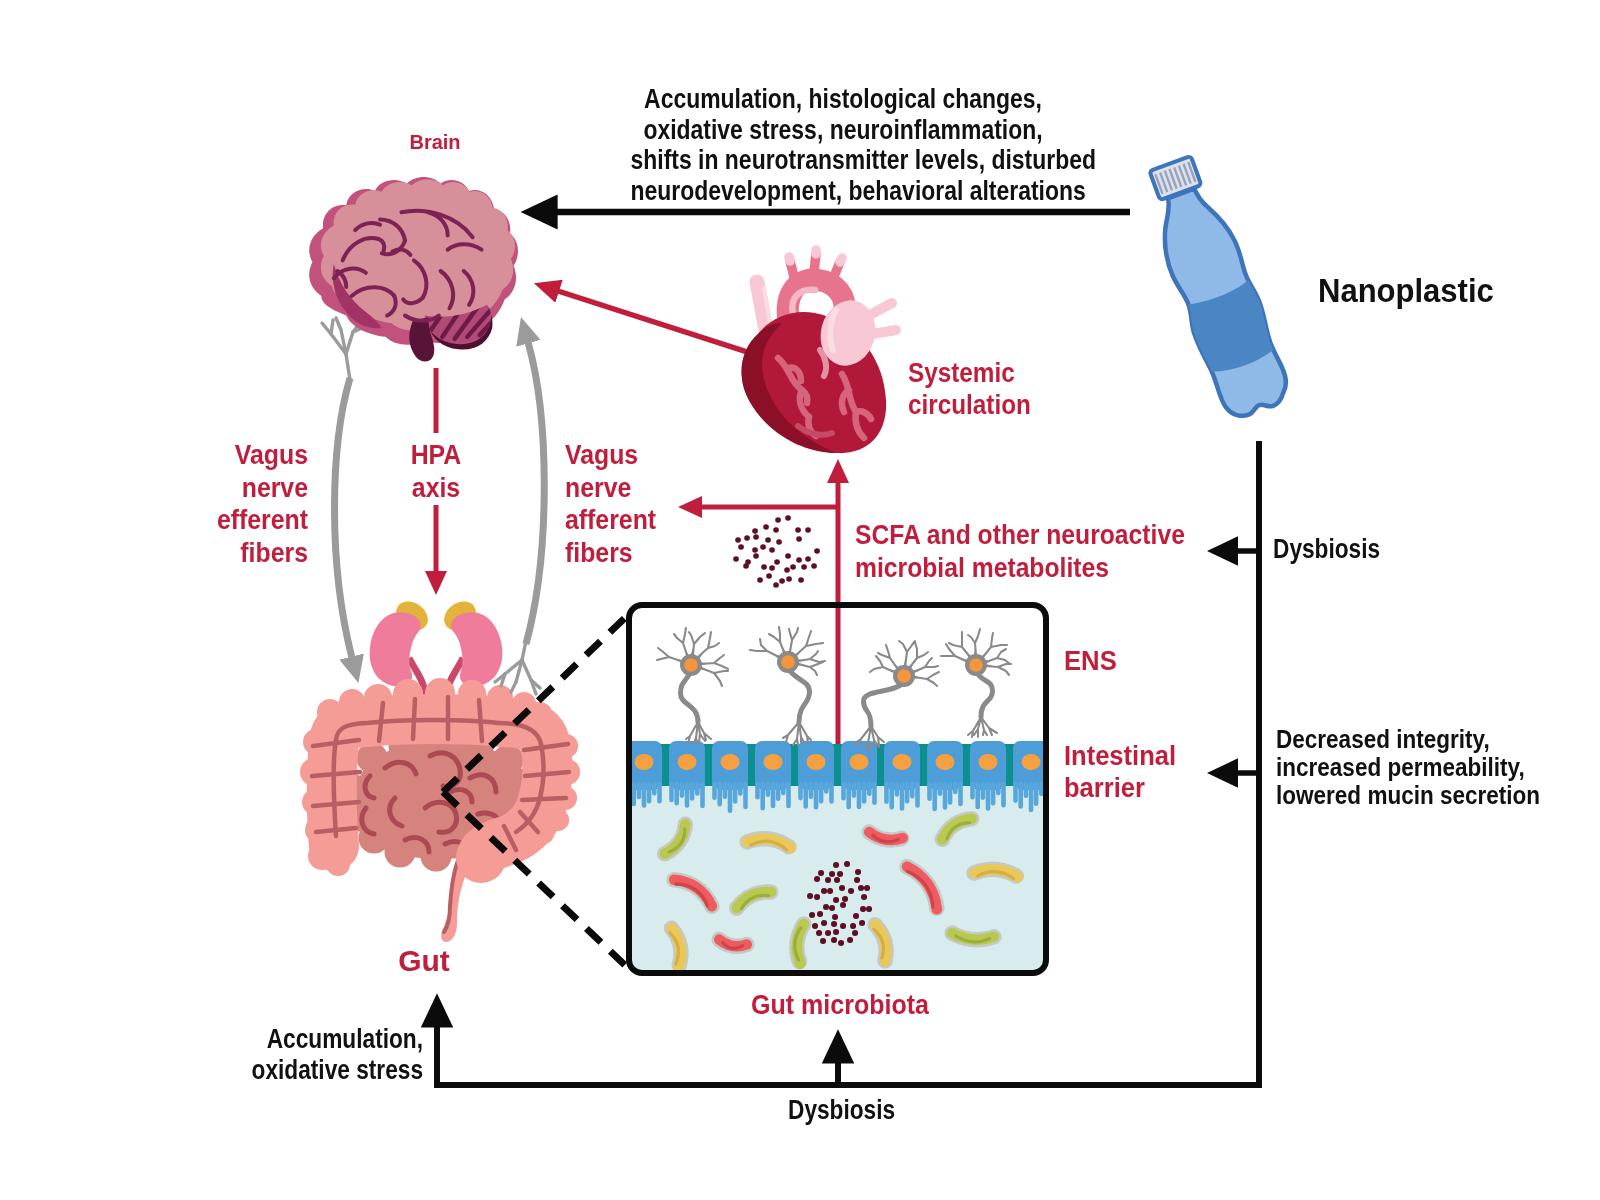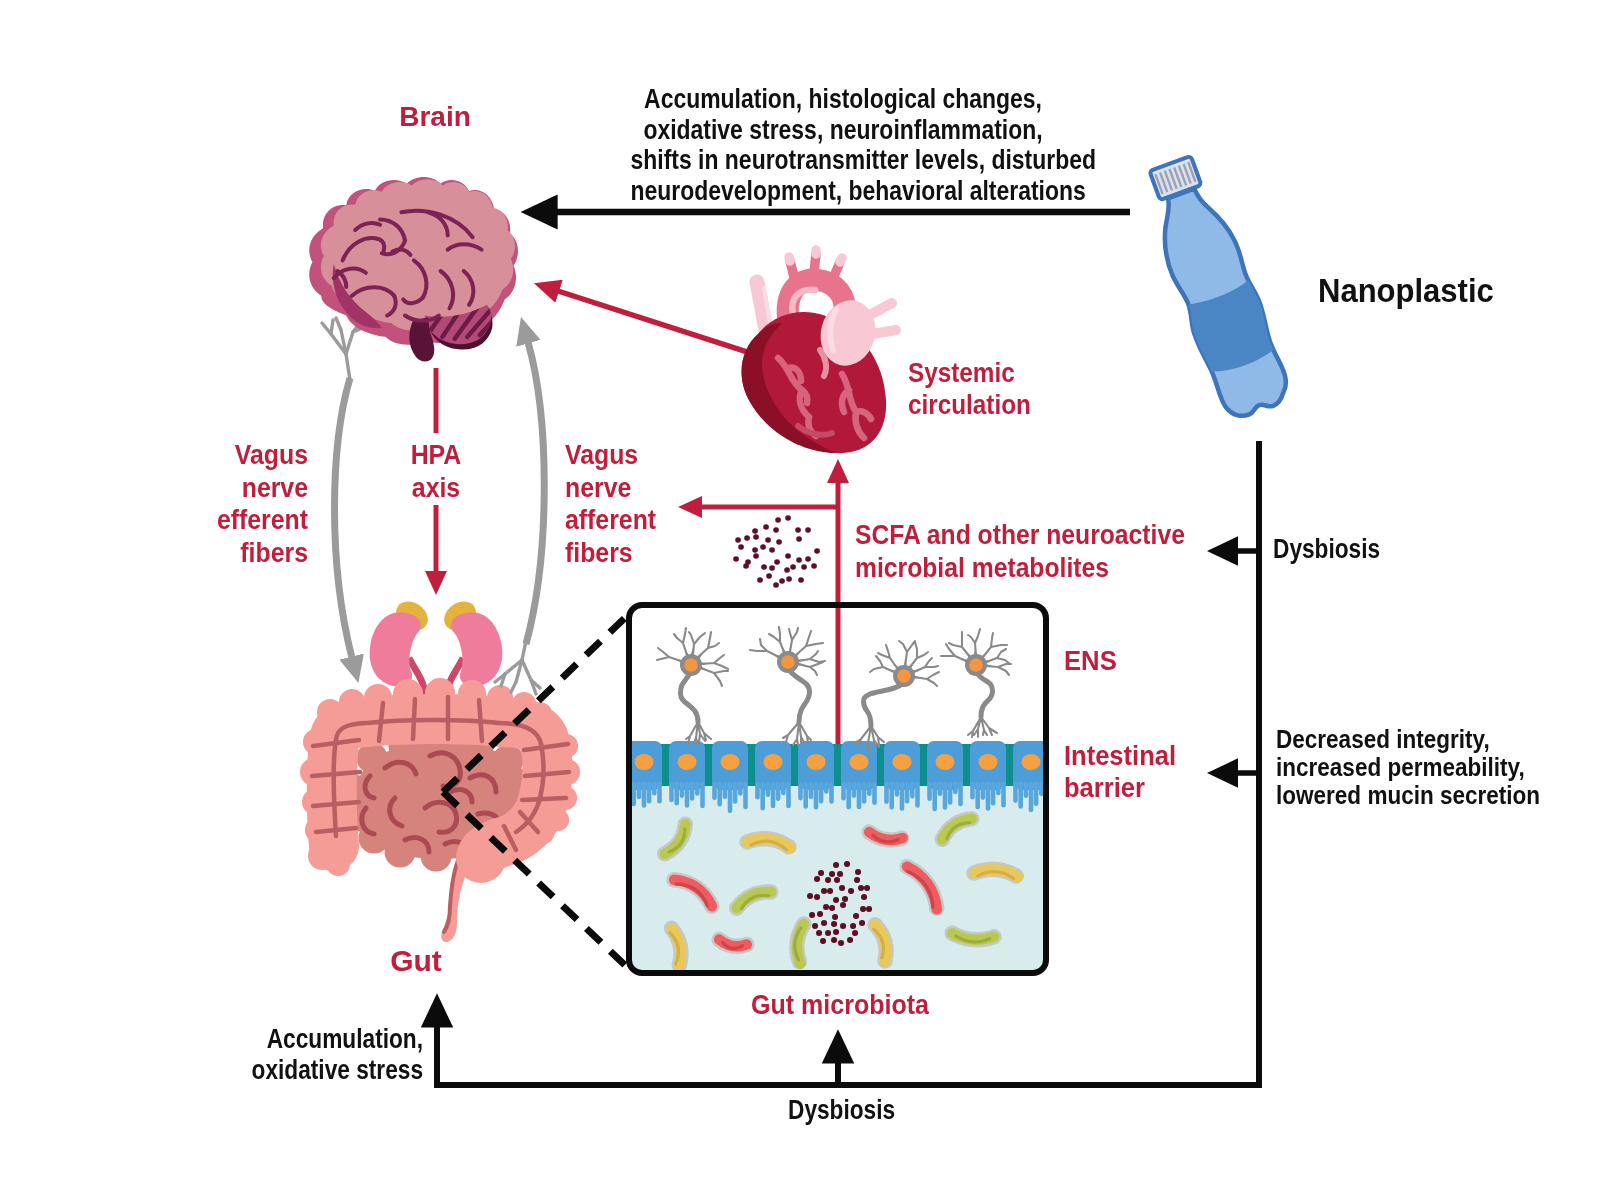--- a/index.html
+++ b/index.html
@@ -348,21 +348,21 @@
               <path d="M-21.0,0 Q0,9 21.0,0" stroke="#c5c9c5" stroke-width="15.5" stroke-linecap="round" fill="none" stroke-dasharray="1.5 3.2"></path>
               <path d="M-21.0,0 Q0,9 21.0,0" stroke="#b8c94e" stroke-width="10.5" stroke-linecap="round" fill="none"></path>
               <path d="M-17.0,2.5 Q0,11.2 17.0,2.2" stroke="#94a83a" stroke-width="3.2" stroke-linecap="round" fill="none" opacity="0.8"></path>
             </g>
           </g>
           <path d="M836 865h.1M847 864h.1M821 873h.1M832 874h.1M840 874h.1M858 872h.1M817 879h.1M828 880h.1M837 880h.1M857 880h.1M824 891h.1M830 891h.1M842 888h.1M851 891h.1M861 888h.1M867 888h.1M810 896h.1M817 897h.1M836 900h.1M845 899h.1M864 897h.1M826 907h.1M832 908h.1M843 905h.1M863 909h.1M869 909h.1M812 915h.1M820 914h.1M835 917h.1M856 916h.1M815 926h.1M824 923h.1M834 924h.1M843 926h.1M853 926h.1M862 923h.1M819 933h.1M828 933h.1M836 932h.1M855 933h.1M823 941h.1M834 940h.1M841 943h.1M850 940h.1" stroke="#5e0f23" stroke-width="6.0" stroke-linecap="round" fill="none"></path>
         </g>
         <rect x="629" y="605" width="417" height="368" rx="13" fill="none" stroke="#0b0b0b" stroke-width="6"></rect>
       </g>
     </svg>
-<div class="lbl red center" style="left:335px;top:101px;width:200px;font-size:28px;">Brain</div>
+<div class="lbl red center" style="left:335px;top:131px;width:200px;font-size:20px;">Brain</div>
     <div class="lbl black center" style="left:593px;top:84px;width:500px;font-size:27px;line-height:30.5px;transform:scaleX(0.85);">
       <div class="ln">Accumulation, histological changes,</div>
       <div class="ln">oxidative stress, neuroinflammation,</div>
       <div class="ln">shifts in neurotransmitter levels, disturbed</div>
       <div class="ln">neurodevelopment, behavioral alterations</div>
     </div>
     <div class="lbl black left" style="left:1318px;top:272px;width:260px;font-size:33px;transform:scaleX(0.94);transform-origin:0 0;">Nanoplastic</div>
     <div class="lbl red left" style="left:908px;top:357px;width:220px;font-size:27px;line-height:32px;transform:scaleX(0.90);transform-origin:0 0;">
       <div class="ln">Systemic</div>
       <div class="ln">circulation</div>
@@ -385,21 +385,21 @@
     </div>
     <div class="lbl red left" style="left:855px;top:519px;width:400px;font-size:27px;line-height:33px;transform:scaleX(0.915);transform-origin:0 0;">
       <div class="ln">SCFA and other neuroactive</div>
       <div class="ln">microbial metabolites</div>
     </div>
     <div class="lbl red left" style="left:1064px;top:646px;width:120px;font-size:27px;transform:scaleX(0.95);transform-origin:0 0;">ENS</div>
     <div class="lbl red left" style="left:1064px;top:740px;width:200px;font-size:27px;line-height:32px;transform:scaleX(0.945);transform-origin:0 0;">
       <div class="ln">Intestinal</div>
       <div class="ln">barrier</div>
     </div>
-    <div class="lbl red center" style="left:316px;top:944px;width:200px;font-size:30px;">Gut</div>
+    <div class="lbl red center" style="left:324px;top:944px;width:200px;font-size:30px;">Gut</div>
     <div class="lbl red center" style="left:690px;top:990px;width:300px;font-size:27px;transform:scaleX(0.927);">Gut microbiota</div>
     <div class="lbl black right" style="left:173px;top:1024px;width:250px;font-size:27px;line-height:31px;transform:scaleX(0.84);transform-origin:100% 0;">
       <div class="ln">Accumulation,</div>
       <div class="ln">oxidative stress</div>
     </div>
     <div class="lbl black left" style="left:788px;top:1095px;width:160px;font-size:27px;transform:scaleX(0.84);transform-origin:0 0;">Dysbiosis</div>
     <div class="lbl black left" style="left:1273px;top:534px;width:160px;font-size:27px;transform:scaleX(0.84);transform-origin:0 0;">Dysbiosis</div>
     <div class="lbl black left" style="left:1276px;top:725px;width:320px;font-size:26.5px;line-height:28px;transform:scaleX(0.85);transform-origin:0 0;">
       <div class="ln">Decreased integrity,</div>
       <div class="ln">increased permeability,</div>

